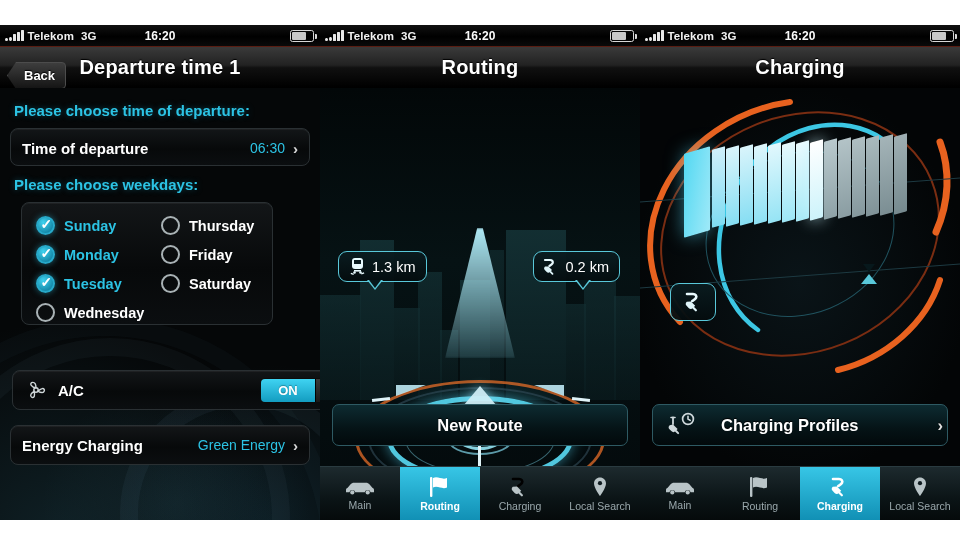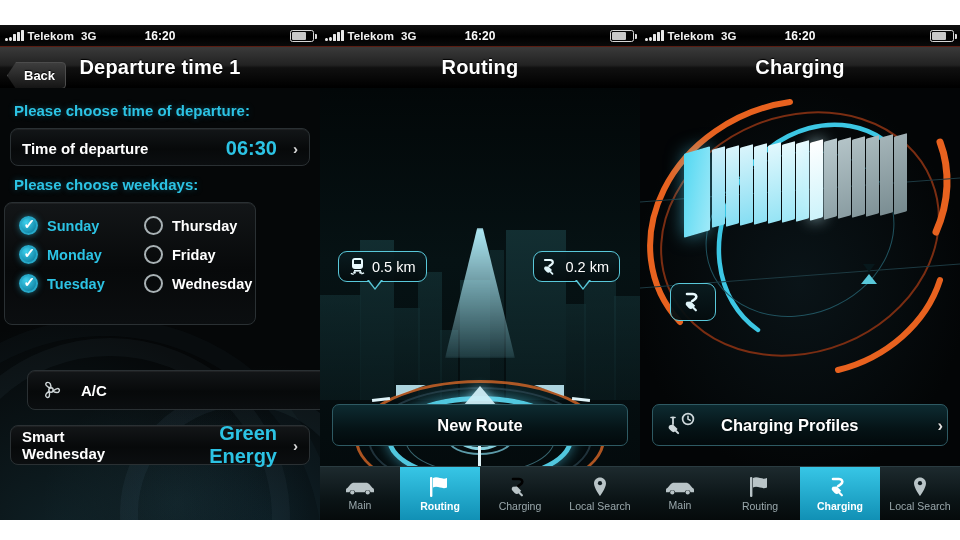--- a/index.html
+++ b/index.html
@@ -66,23 +66,23 @@
   .p1 .swirl span:nth-child(1){ width:360px;height:360px; left:-70px; top:250px;}
   .p1 .swirl span:nth-child(2){ width:250px;height:250px; left:120px; top:300px;
      border-color:rgba(110,160,180,.07);}
   .p1 .swirl span:nth-child(3){ width:470px;height:470px; left:-130px; top:230px;
      border-color:rgba(100,150,175,.04);}
   .sec-head{ color:#2cc3e4; font-size:15px; font-weight:bold;
      text-shadow:0 0 6px rgba(44,195,228,.35); }
   .card{ background:linear-gradient(#131618,#07090a 55%,#0b0e10);
      border:1px solid #2a3033; border-radius:8px;
      box-shadow:0 1px 0 rgba(255,255,255,.05) inset; }
-  .row{ display:flex; align-items:center; height:38px; padding:0 11px;gap:8px; }
+  .row{ display:flex; align-items:center; height:38px; padding:0 11px; }
   .row .lab{ color:#fff; font-size:15px; font-weight:bold; }
-  .row .val{ margin-left:auto; color:#2cc3e4; font-size:20px; font-weight:bold;text-align:right;}
+  .row .val{ margin-left:auto; color:#2cc3e4; font-size:14px; font-weight:normal;text-align:right;}
   .chev{ margin-left:8px; color:#d8d8d8; font-size:15px; font-weight:bold;}
 
   .days{ display:flex; flex-wrap:wrap; padding:8px 0 6px 0; }
   .day{ width:50%; display:flex; align-items:center; height:29px; padding-left:14px; }
   .cbox{ width:19px; height:19px; border-radius:50%; flex:none;
      border:2px solid #a9b2b5; position:relative; background:transparent; }
   .cbox.on{ border-color:#27a9c9;
      background:radial-gradient(circle at 35% 30%, #3fd2ef, #1183a3 80%);
      box-shadow:0 0 6px rgba(45,195,230,.5); }
   .cbox.on:after{ content:"✓"; position:absolute; left:2.5px; top:-2px;
@@ -187,21 +187,21 @@
       <div class="card" style="position:absolute;left:10px;top:40px;width:300px;height:38px;">
         <div class="row">
           <span class="lab">Time of departure</span>
           <span class="val">06:30</span>
           <span class="chev">›</span>
         </div>
       </div>
 
       <div style="position:absolute;left:14px;top:88px;" class="sec-head">Please choose weekdays:</div>
 
-      <div class="card" style="position:absolute;left:4px;top:114px;width:252px;height:123px;">
+      <div class="card" style="position:absolute;left:21px;top:114px;width:252px;height:123px;">
         <div class="days">
 
           <div class="day sel">
             <span class="cbox on"></span>
             <span class="dlab">Sunday</span>
           </div>
           <div class="day">
             <span class="cbox"></span>
             <span class="dlab">Thursday</span>
           </div>
@@ -212,45 +212,53 @@
           </div>
           <div class="day">
             <span class="cbox"></span>
             <span class="dlab">Friday</span>
           </div>
 
           <div class="day sel">
             <span class="cbox on"></span>
             <span class="dlab">Tuesday</span>
           </div>
+          <div class="day">
+            <span class="cbox"></span>
+            <span class="dlab">Saturday</span>
+          </div>
 
           <div class="day">
             <span class="cbox"></span>
             <span class="dlab">Wednesday</span>
           </div>
         </div>
       </div>
 
-      <div class="card" style="position:absolute;left:27px;top:282px;width:344px;height:40px;">
+      <div class="card" style="position:absolute;left:12px;top:282px;width:344px;height:40px;">
         <div class="row" style="height:38px;">
           <svg width="24" height="22" viewBox="0 0 24 22">
             <g fill="none" stroke="#cfd6d8" stroke-width="1.4">
               <circle cx="12" cy="11" r="2.2"></circle>
               <path d="M12 8.8c0-3 -1-5.4 -3.2-5.4 -1.8 0-2.6 1.6 -1.6 3 .9 1.3 3 2.4 4.8 2.4z"></path>
               <path d="M13.9 12.1c2.6 1.5 5.1 2.1 6.2.2.9-1.6-.3-3-1.9-2.7-1.6.3-3.4 1.8-4.3 2.5z"></path>
               <path d="M10.2 12.3c-2.6 1.5-4.3 3.4-3.2 5.2.9 1.6 2.8 1.3 3.3-.2.5-1.6.1-4 -.1-5z"></path>
             </g>
           </svg>
           <span class="lab" style="margin-left:10px;">A/C</span>
+          <div class="toggle">
+            <div class="on-part">ON</div>
+            <div class="knob"></div>
+          </div>
         </div>
       </div>
 
       <div class="card" style="position:absolute;left:10px;top:337px;width:300px;height:40px;">
         <div class="row" style="height:38px;">
-          <span class="lab">Smart Wednesday</span>
+          <span class="lab">Energy Charging</span>
           <span class="val">Green Energy</span>
           <span class="chev">›</span>
         </div>
       </div>
     </div>
   </div>
 
   <div class="panel p2">
     <div class="panel-top-rule"></div>
 
@@ -327,21 +335,21 @@
           <g fill="#e9fbff">
             <rect x="3" y="1" width="11" height="11" rx="3"></rect>
             <rect x="5" y="13" width="7" height="1.6" rx="."></rect>
             <circle cx="5.5" cy="15.5" r="1.3"></circle>
               <circle cx="11.5" cy="15.5" r="1.3"></circle>
             <rect x="2" y="16" width="3" height="1.3" transform="rotate(20 3 16)"></rect>
             <rect x="12" y="16" width="3" height="1.3" transform="rotate(-20 13 16)"></rect>
           </g>
           <rect x="5" y="3" width="7" height="4" fill="#0a1c20"></rect>
         </svg>
-        <span>0.5 km</span>
+        <span>1.3 km</span>
         <span class="tail" style="left:28px;"></span>
       </div>
 
       <div class="bubble" style="right:20px;top:163px;padding-left:7px;">
         <svg width="18" height="19" viewBox="0 0 18 19">
           <path d="M4 3h5c2.2 0 3.4 1.6 2.6 3.3-.6 1.3-2.1 1.9-3.2 2.6" fill="none" stroke="#e9fbff" stroke-width="2.2" stroke-linecap="round"></path>
           <path d="M7.5 9.5l3.5 3.5-1.8 1.8a2.6 2.6 0 0 1-3.7 0l-1.5-1.5a2.6 2.6 0 0 1 0-3.7z" fill="#dff5fa"></path>
           <rect x="9.6" y="13.6" width="4.5" height="1.8" rx=".9" transform="rotate(45 9.6 13.6)" fill="#dff5fa"></rect>
         </svg>
         <span>0.2 km</span>

